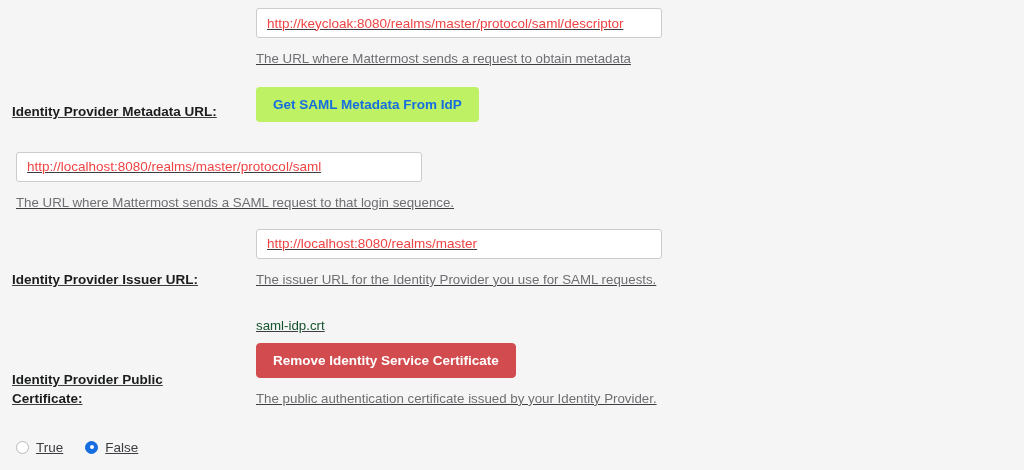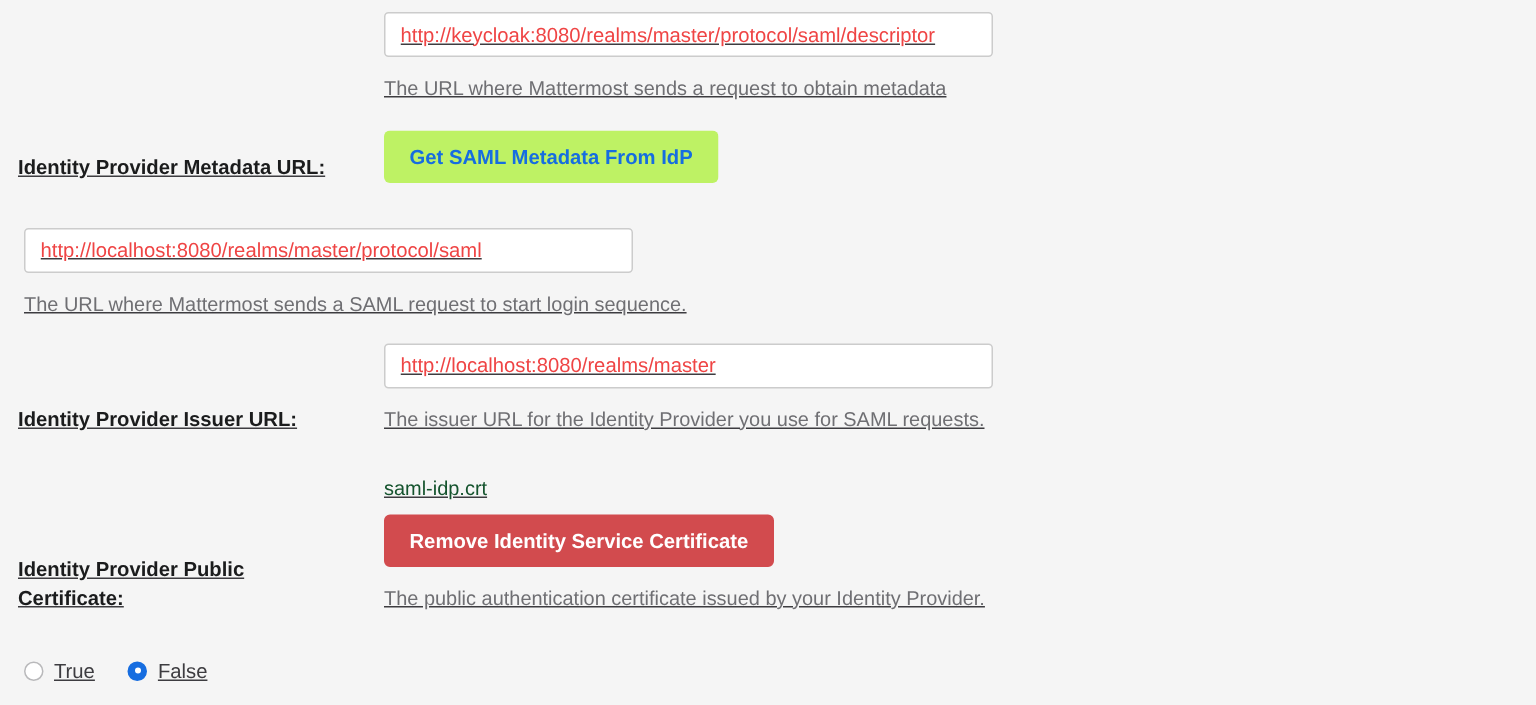--- a/index.html
+++ b/index.html
@@ -149,21 +149,21 @@
       <div class="help-text">The URL where Mattermost sends a request to obtain metadata</div>
       <div class="btn btn-idp">Get SAML Metadata From IdP</div>
     </div>
   </div>
 
   <div class="spacer-30"></div>
 
   <div class="form-row">
     <div class="form-control">
       <input class="text-input" type="text" value="http://localhost:8080/realms/master/protocol/saml" style="">
-      <div class="help-text">The URL where Mattermost sends a SAML request to start login sequence.</div>
+      <div class="help-text">The URL where Mattermost sends a SAML request to that login sequence.</div>
     </div>
   </div>
 
   <div class="spacer-16"></div>
 
   <div class="form-row">
     <div class="form-label">Identity Provider Issuer URL:</div>
     <div class="form-control">
       <input class="text-input" type="text" value="http://localhost:8080/realms/master" style="">
       <div class="help-text">The issuer URL for the Identity Provider you use for SAML requests.</div>

